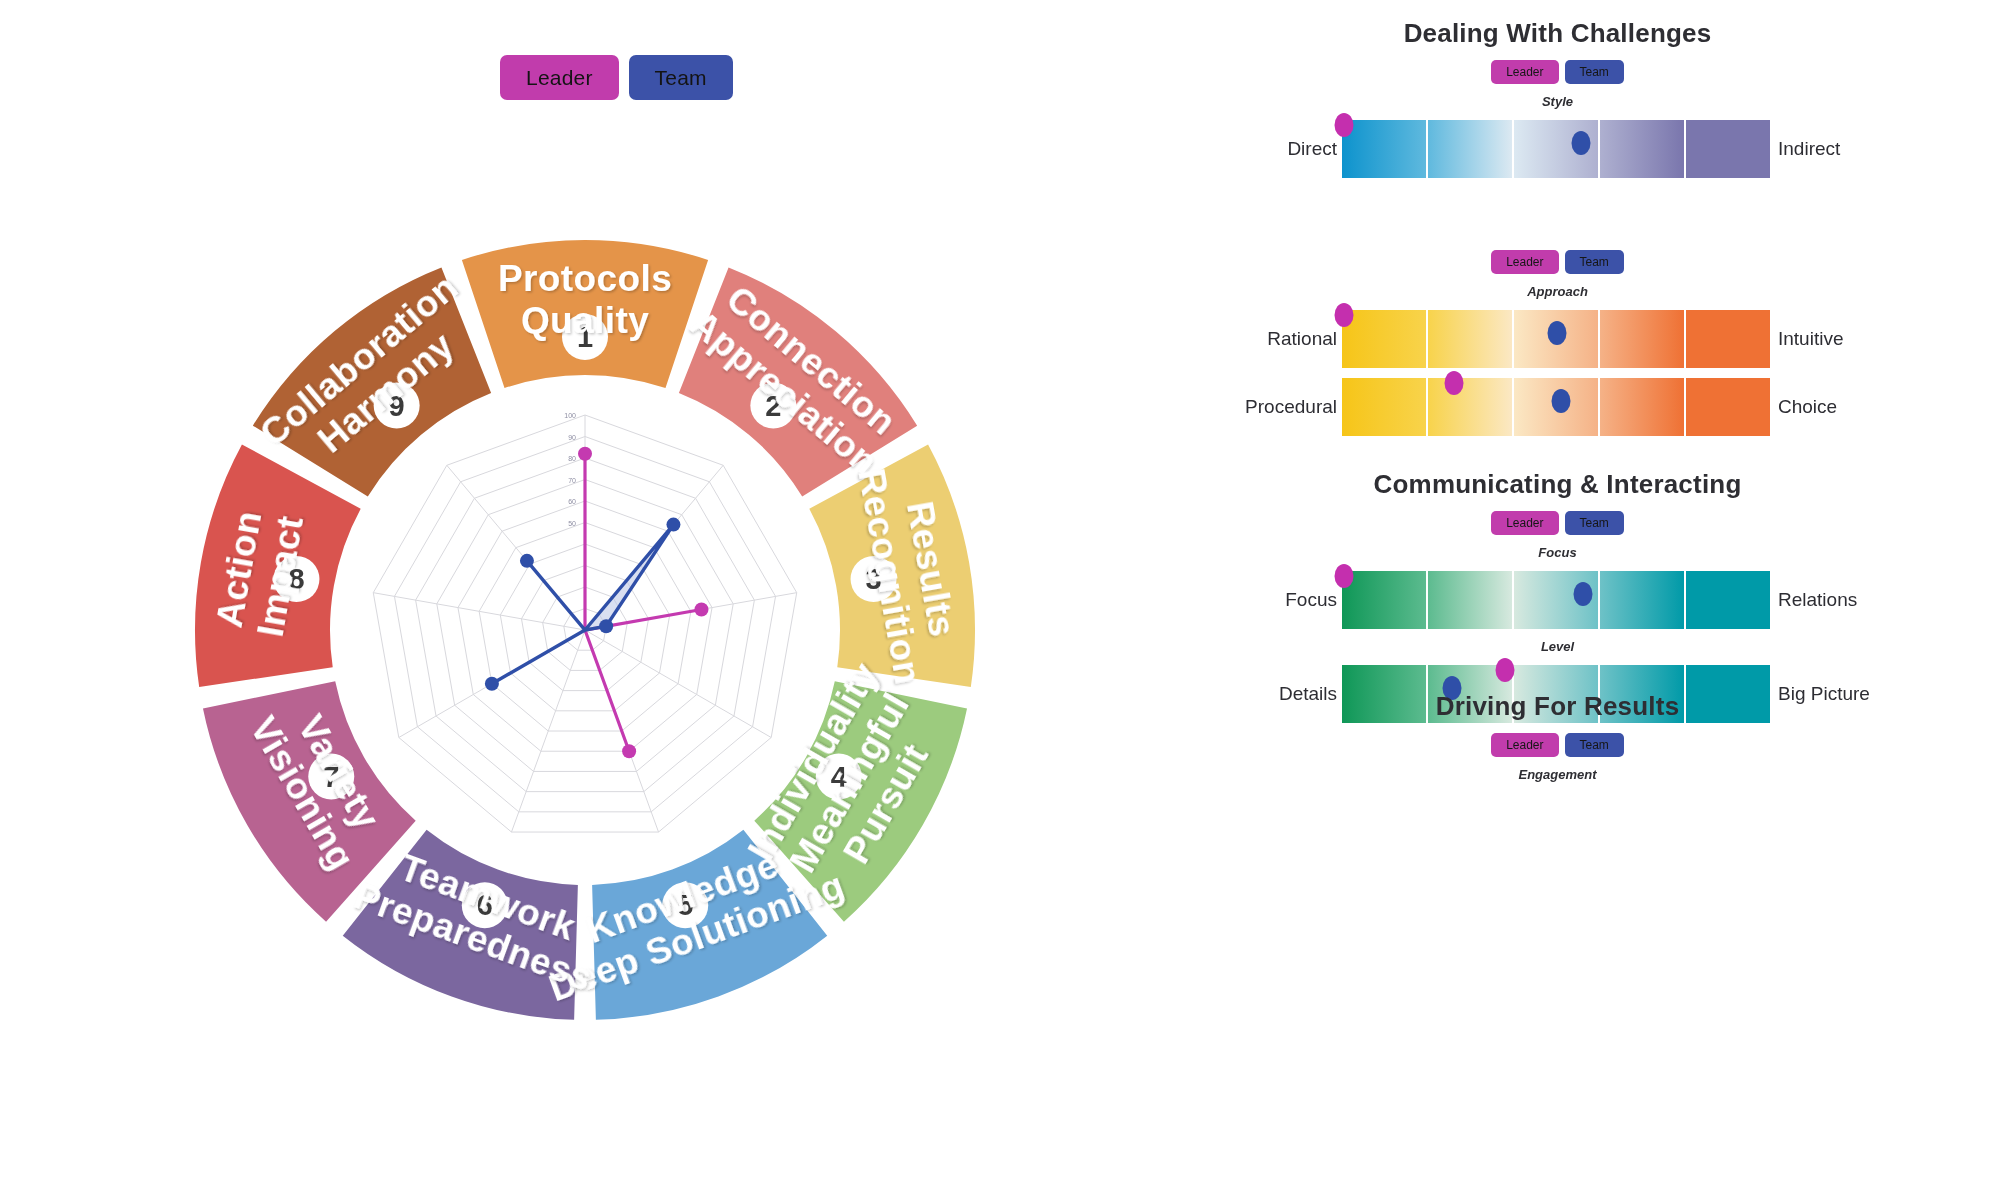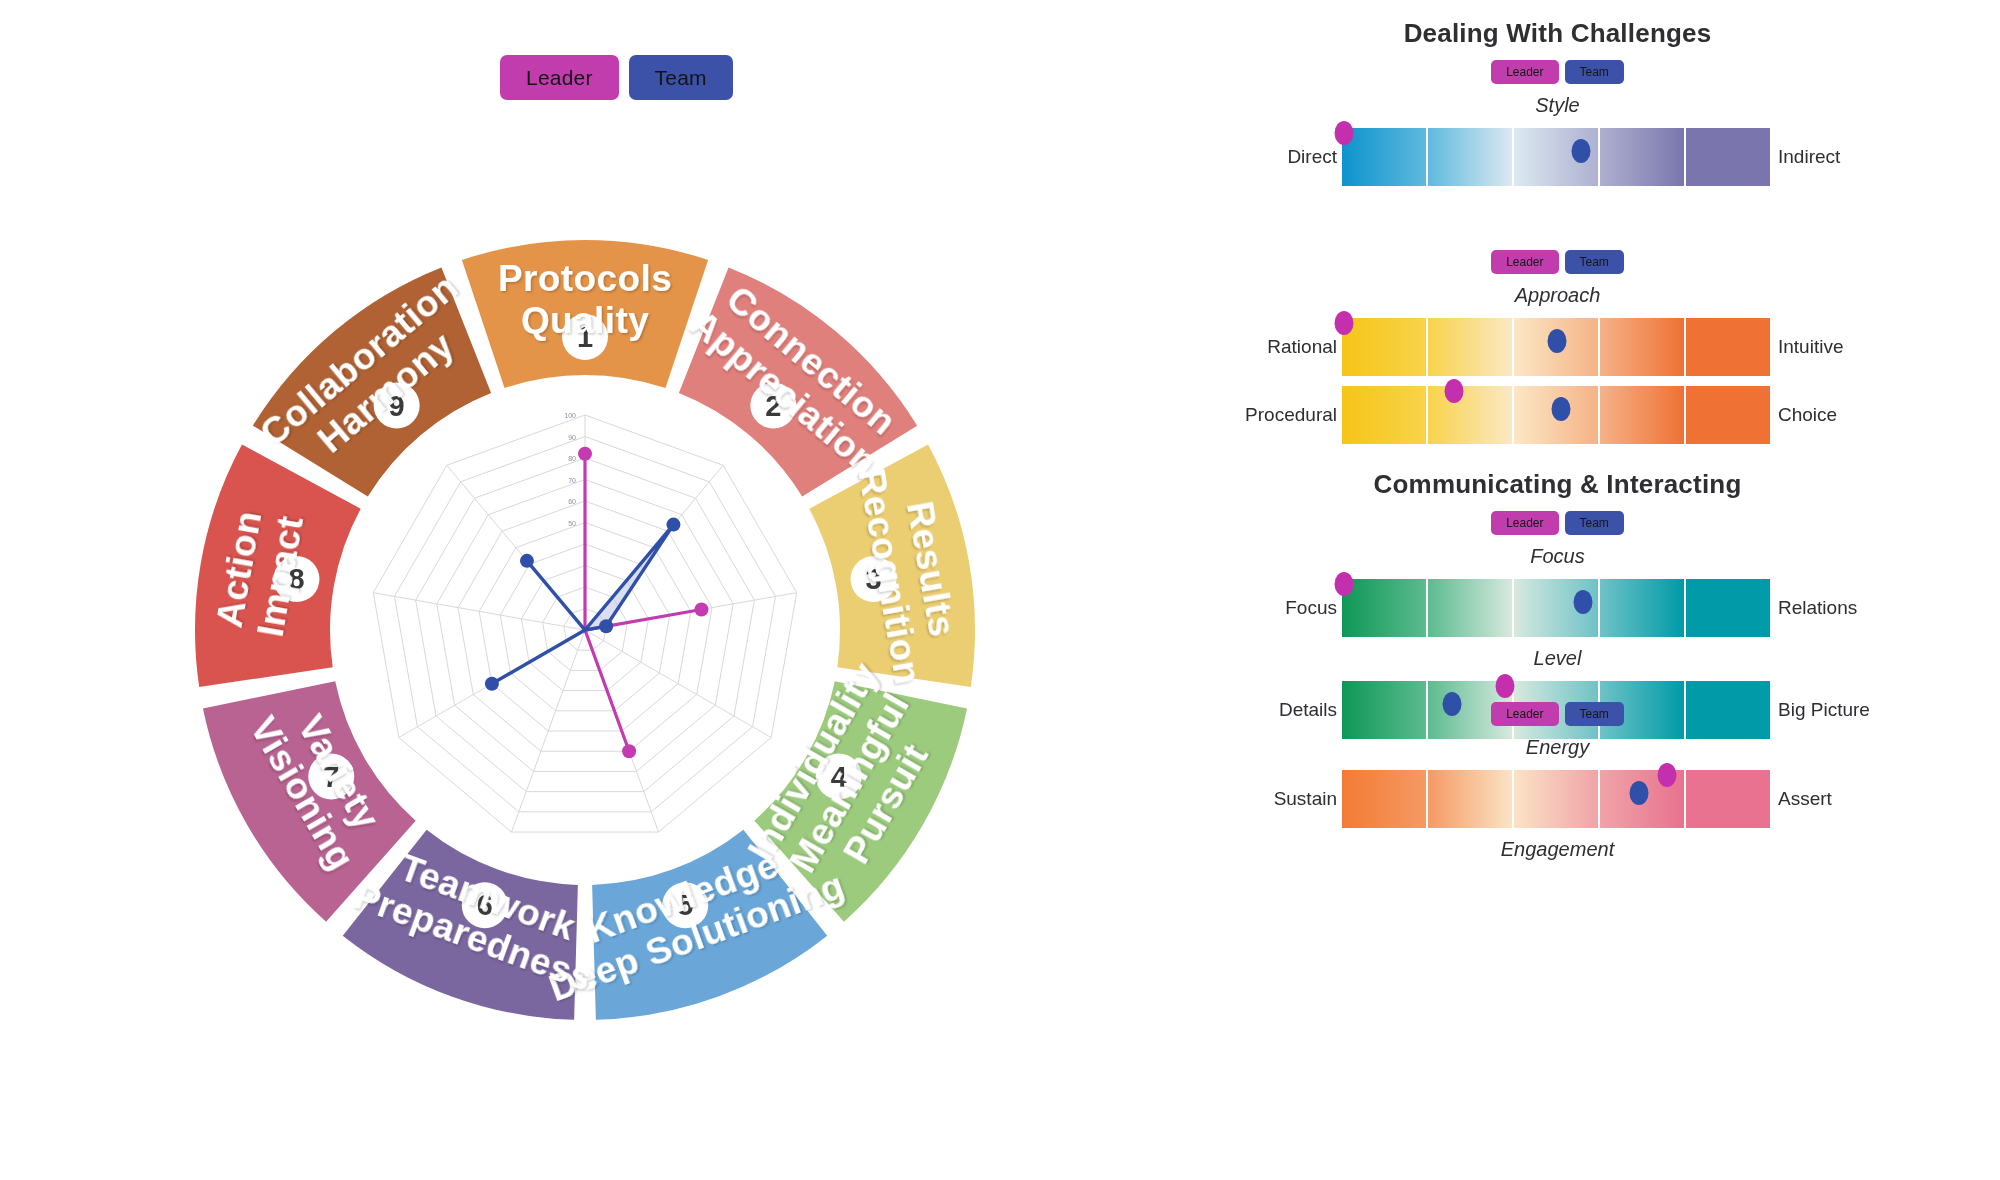--- a/index.html
+++ b/index.html
@@ -40,21 +40,21 @@
   }
   .section-legend{display:flex;justify-content:center;gap:6px;margin-top:11px;}
   .mini-chip{
     border-radius:5px;color:#161616;font-size:12px;padding:6px 15px;line-height:1;
   }
   .mini-chip.leader{background:#c13cac;}
   .mini-chip.team{background:#3c52a8;}
 
   .slider-block{position:relative;margin-top:10px;}
   .slider-caption{
-    text-align:center;font-style:italic;font-weight:normal;font-size:20px;color:#2e2e33;
+    text-align:center;font-style:italic;font-weight:bold;font-size:13px;color:#2e2e33;
     margin:0 0 11px 0;
   }
   .slider-row{position:relative;height:58px;}
   .slider-bar{
     position:absolute;left:227px;top:0;width:430px;height:58px;display:flex;
   }
   .slider-cell{flex:1;height:100%;border-right:2px solid #ffffff;}
   .slider-cell:last-child{border-right:none;}
   .slider-left-label,.slider-right-label{
     position:absolute;top:50%;transform:translateY(-50%);
@@ -264,37 +264,22 @@
             <div class="slider-cell" style="background: linear-gradient(to right, rgb(215, 233, 223), rgb(110, 194, 199));"></div>
             <div class="slider-cell" style="background: linear-gradient(to right, rgb(110, 194, 199), rgb(0, 154, 168));"></div>
             <div class="slider-cell" style="background: linear-gradient(to right, rgb(0, 154, 168), rgb(0, 154, 168));"></div>
             <div class="marker team" style="left: 25.5%; top: 40%;"></div>
             <div class="marker leader" style="left: 38%; top: 9%;"></div>
           </div>
         </div>
       </div>
     </div>
     <div class="section" style="top: 683px;">
-      <div class="section-legend">
-        <div class="mini-chip leader">Leader</div>
-        <div class="mini-chip team">Team</div>
-      </div>
-      <div class="slider-block">
-        <div class="slider-caption">Energy</div>
-        <div class="slider-row">
-          <div class="slider-left-label">Sustain</div>
-          <div class="slider-right-label">Assert</div>
-          <div class="slider-bar">
-            <div class="slider-cell" style="background: linear-gradient(to right, rgb(243, 123, 53), rgb(245, 154, 99));"></div>
-            <div class="slider-cell" style="background: linear-gradient(to right, rgb(245, 154, 99), rgb(251, 227, 197));"></div>
-            <div class="slider-cell" style="background: linear-gradient(to right, rgb(251, 227, 197), rgb(240, 163, 168));"></div>
-            <div class="slider-cell" style="background: linear-gradient(to right, rgb(240, 163, 168), rgb(232, 114, 143));"></div>
-            <div class="slider-cell" style="background: linear-gradient(to right, rgb(232, 114, 143), rgb(232, 114, 143));"></div>
-            <div class="marker team" style="left: 69%; top: 40%;"></div>
-            <div class="marker leader" style="left: 75.5%; top: 9%;"></div>
-          </div>
-        </div>
+      <div class="section-title">Driving For Results</div>
+      <div class="section-legend">
+        <div class="mini-chip leader">Leader</div>
+        <div class="mini-chip team">Team</div>
       </div>
       <div class="slider-block">
         <div class="slider-caption">Engagement</div>
       </div>
     </div>
   </div>
 
 </body></html>

